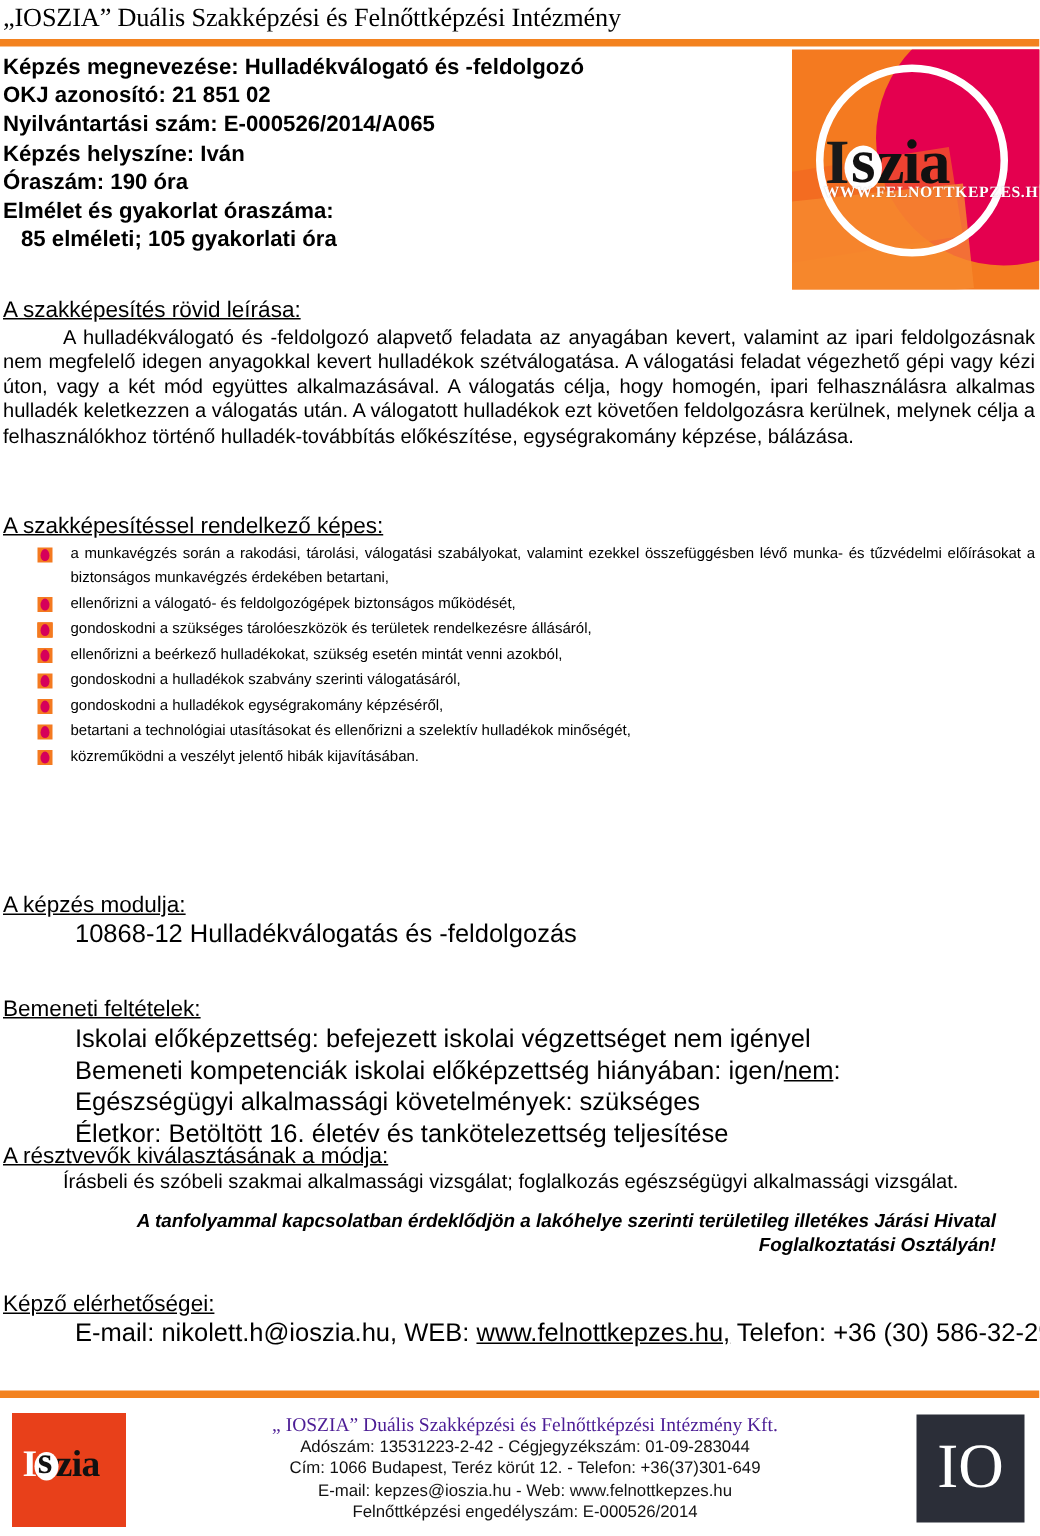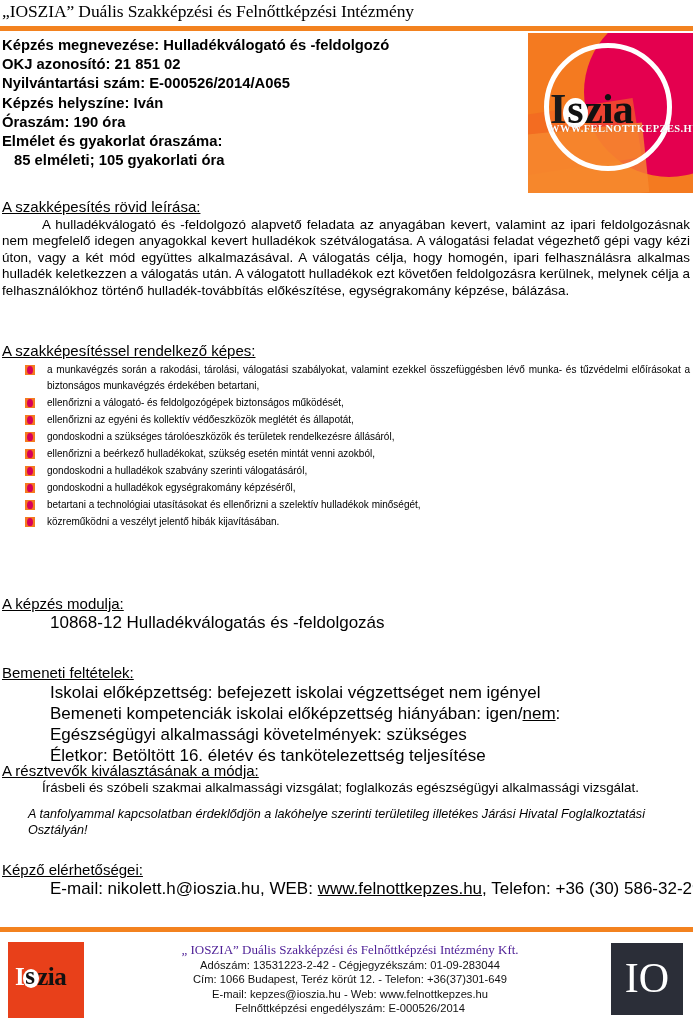--- a/index.html
+++ b/index.html
@@ -260,23 +260,23 @@
   .sec-selection {
     position: absolute;
     left: 2px;
     top: 761px;
     width: 688px;
   }
   .notice {
     margin-top: 10px;
     font-size: 12.6px;
     line-height: 16px;
-    font-weight: normal;
+    font-weight: bold;
     font-style: italic;
-    text-align: left;
+    text-align: right;
     color: #000;
     padding: 0 26px;
   }
 
   .sec-contact {
     position: absolute;
     left: 2px;
     top: 860px;
     width: 688px;
   }
@@ -408,21 +408,21 @@
   <div class="sec-desc">
     <div class="section-heading">A szakképesítés rövid leírása:</div>
     <div class="body-text indent-first">A hulladékválogató és -feldolgozó alapvető feladata az anyagában kevert, valamint az ipari feldolgozásnak nem megfelelő idegen anyagokkal kevert hulladékok szétválogatása. A válogatási feladat végezhető gépi vagy kézi úton, vagy a két mód együttes alkalmazásával. A válogatás célja, hogy homogén, ipari felhasználásra alkalmas hulladék keletkezzen a válogatás után. A válogatott hulladékok ezt követően feldolgozásra kerülnek, melynek célja a felhasználókhoz történő hulladék-továbbítás előkészítése, egységrakomány képzése, bálázása.</div>
   </div>
 
   <div class="sec-skills">
     <div class="section-heading">A szakképesítéssel rendelkező képes:</div>
     <ul class="bullets">
       <li><span class="bullet-icon"></span><span>a munkavégzés során a rakodási, tárolási, válogatási szabályokat, valamint ezekkel összefüggésben lévő munka- és tűzvédelmi előírásokat a biztonságos munkavégzés érdekében betartani,</span></li>
       <li><span class="bullet-icon"></span><span>ellenőrizni a válogató- és feldolgozógépek biztonságos működését,</span></li>
-      <li><span class="bullet-icon"></span><span>ellenőrizni az egyéni és kollektív védőeszközök meglétét és állapotát,</span></li>
+      <li><span class="bullet-icon"></span></li>
       <li><span class="bullet-icon"></span></li>
       <li><span class="bullet-icon"></span><span>gondoskodni a szükséges tárolóeszközök és területek rendelkezésre állásáról,</span></li>
       <li><span class="bullet-icon"></span><span>ellenőrizni a beérkező hulladékokat, szükség esetén mintát venni azokból,</span></li>
       <li><span class="bullet-icon"></span><span>gondoskodni a hulladékok szabvány szerinti válogatásáról,</span></li>
       <li><span class="bullet-icon"></span><span>gondoskodni a hulladékok egységrakomány képzéséről,</span></li>
       <li><span class="bullet-icon"></span><span>betartani a technológiai utasításokat és ellenőrizni a szelektív hulladékok minőségét,</span></li>
       <li><span class="bullet-icon"></span><span>közreműködni a veszélyt jelentő hibák kijavításában.</span></li>
     </ul>
   </div>
 

